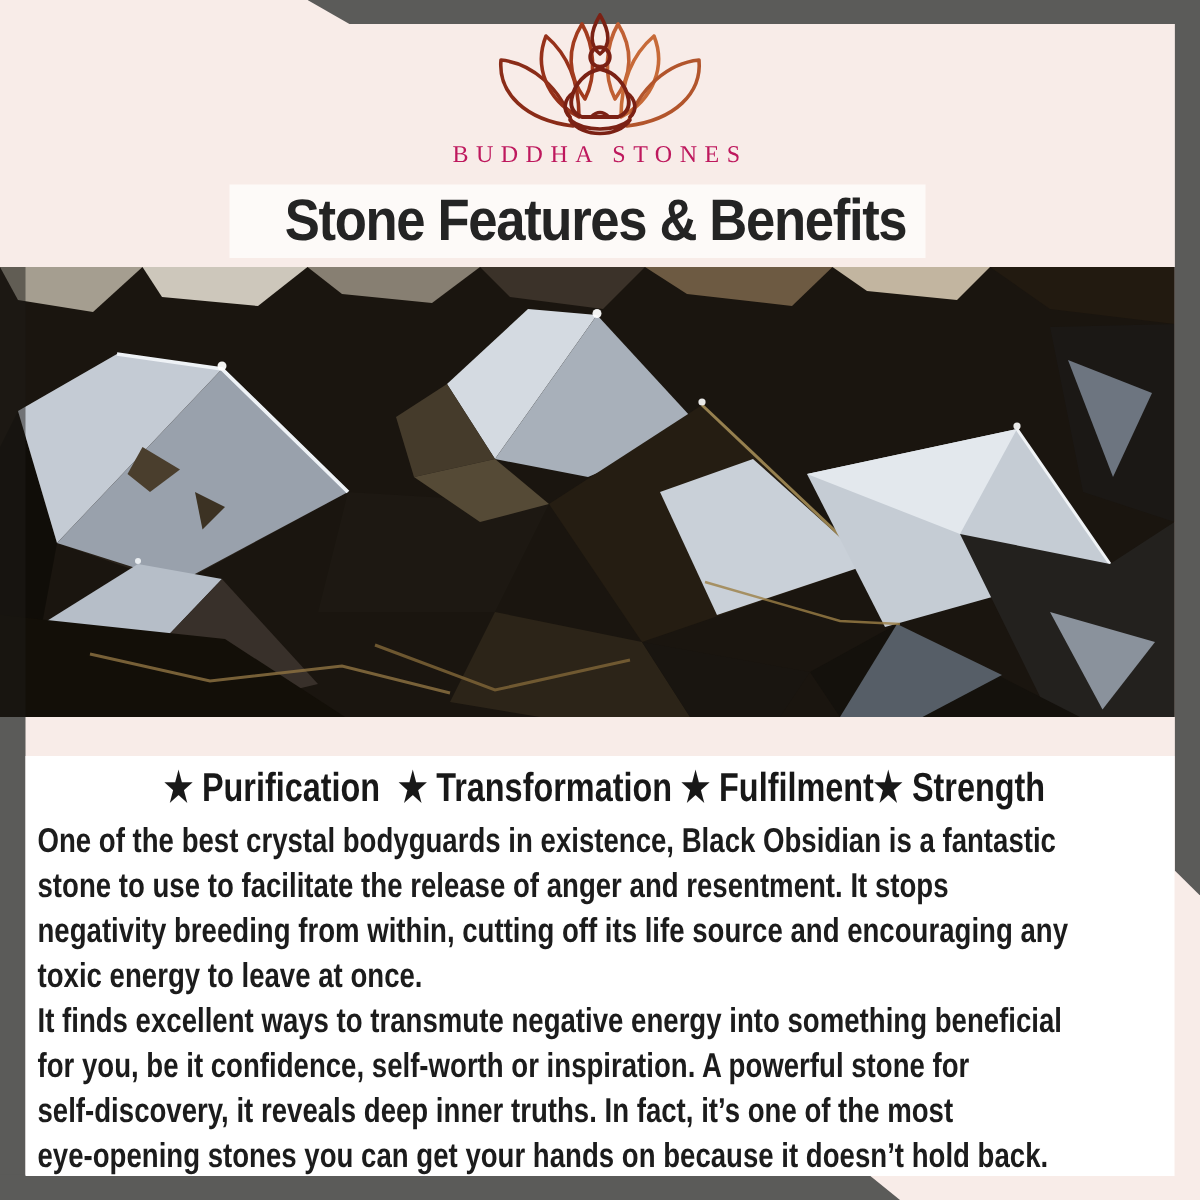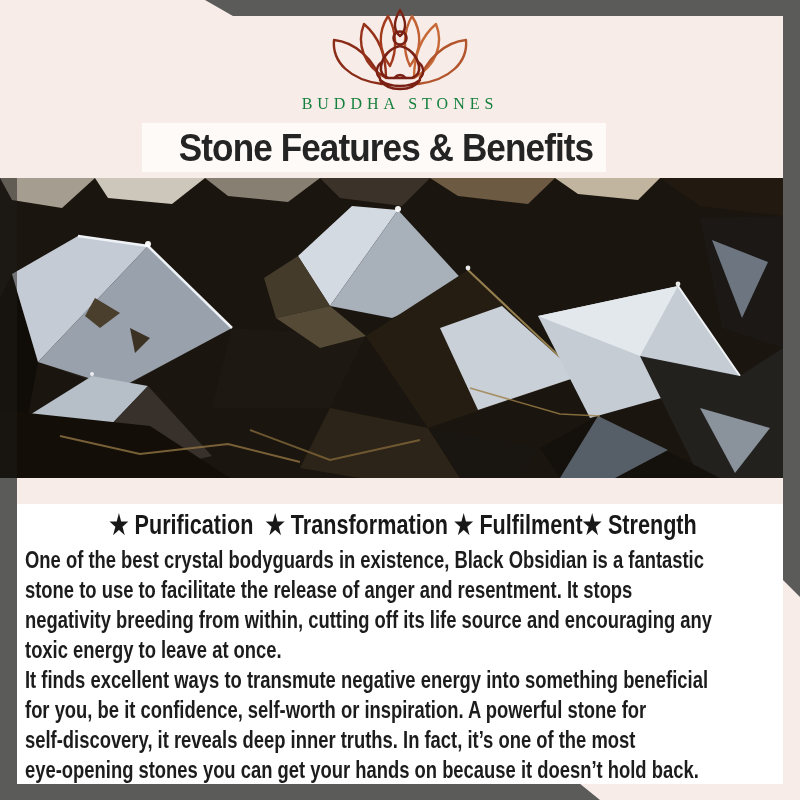--- a/index.html
+++ b/index.html
@@ -17,24 +17,24 @@
   .frame-left{left:0;top:478px;width:17px;height:322px;}
   .frame-left-overlay{position:absolute;left:0;top:178px;width:17px;height:300px;
     background:rgba(30,28,24,.5);z-index:3;}
   .frame-bottom{left:0;top:783px;width:600px;height:17px;
     clip-path:polygon(0 0,96.5% 0,100% 100%,0 100%);}
   
   .logo{position:absolute;top:8px;left:0;width:100%;text-align:center;z-index:2;}
   .logo svg{display:block;margin:0 auto;}
   .brand-name{
     font-family:"Liberation Serif",serif;font-size:16px;letter-spacing:5px;
-    color:#15803d;margin-top:1px;white-space:nowrap;text-align:center;
+    color:#be185d;margin-top:1px;white-space:nowrap;text-align:center;
   }
   
-  .title-box{position:absolute;left:142px;top:123px;width:464px;height:49px;
+  .title-box{position:absolute;left:153px;top:123px;width:464px;height:49px;
     background:#fdfaf8;z-index:2;}
   .title-text{
     position:absolute;left:1px;top:0;width:540px;height:49px;line-height:50px;
     text-align:center;font-weight:bold;font-size:39px;letter-spacing:-1px;
     color:#242424;transform:scaleX(.9);transform-origin:left center;white-space:nowrap;
   }
   
   .photo{position:absolute;left:0;top:178px;width:783px;height:300px;
     background:#17130e;z-index:1;}
   

